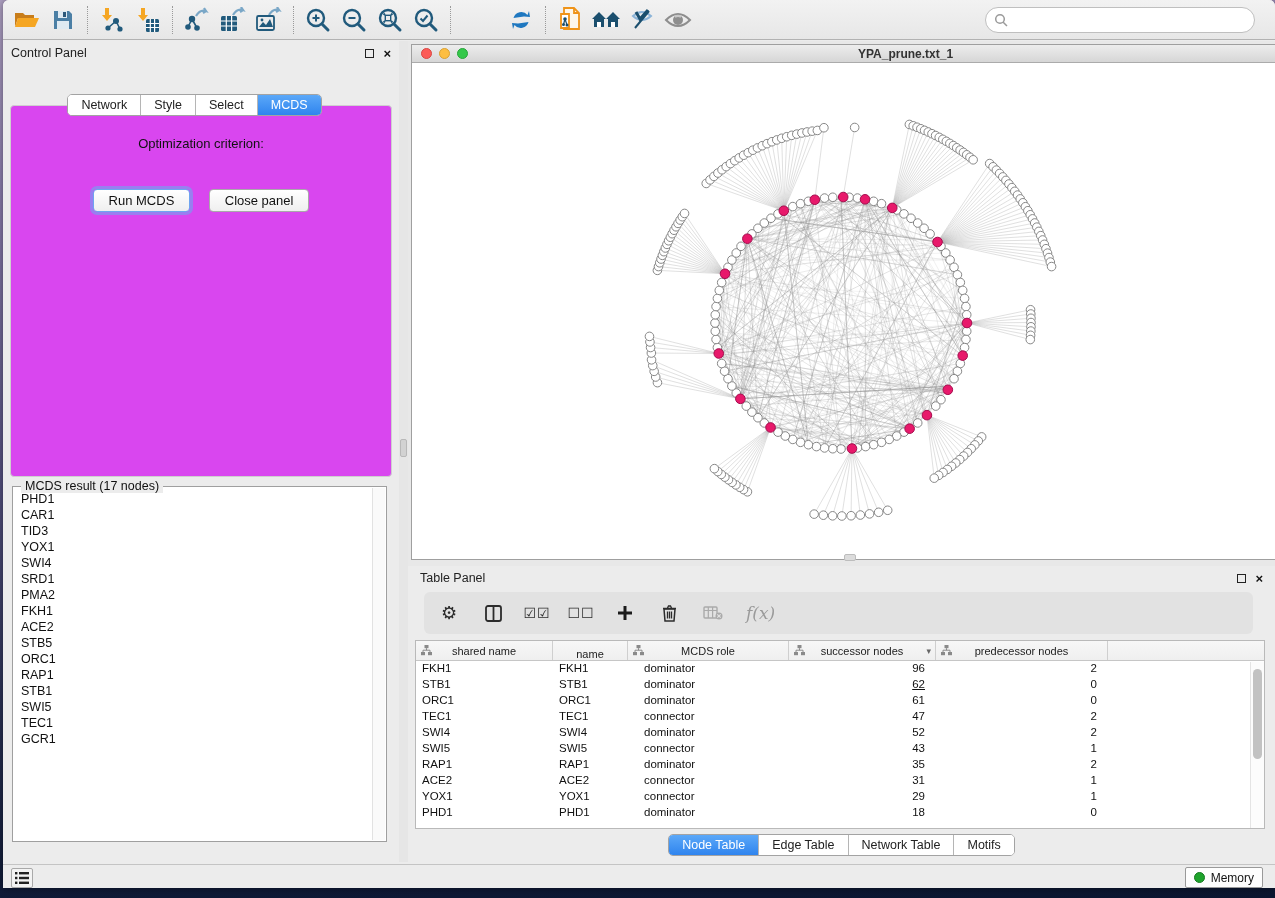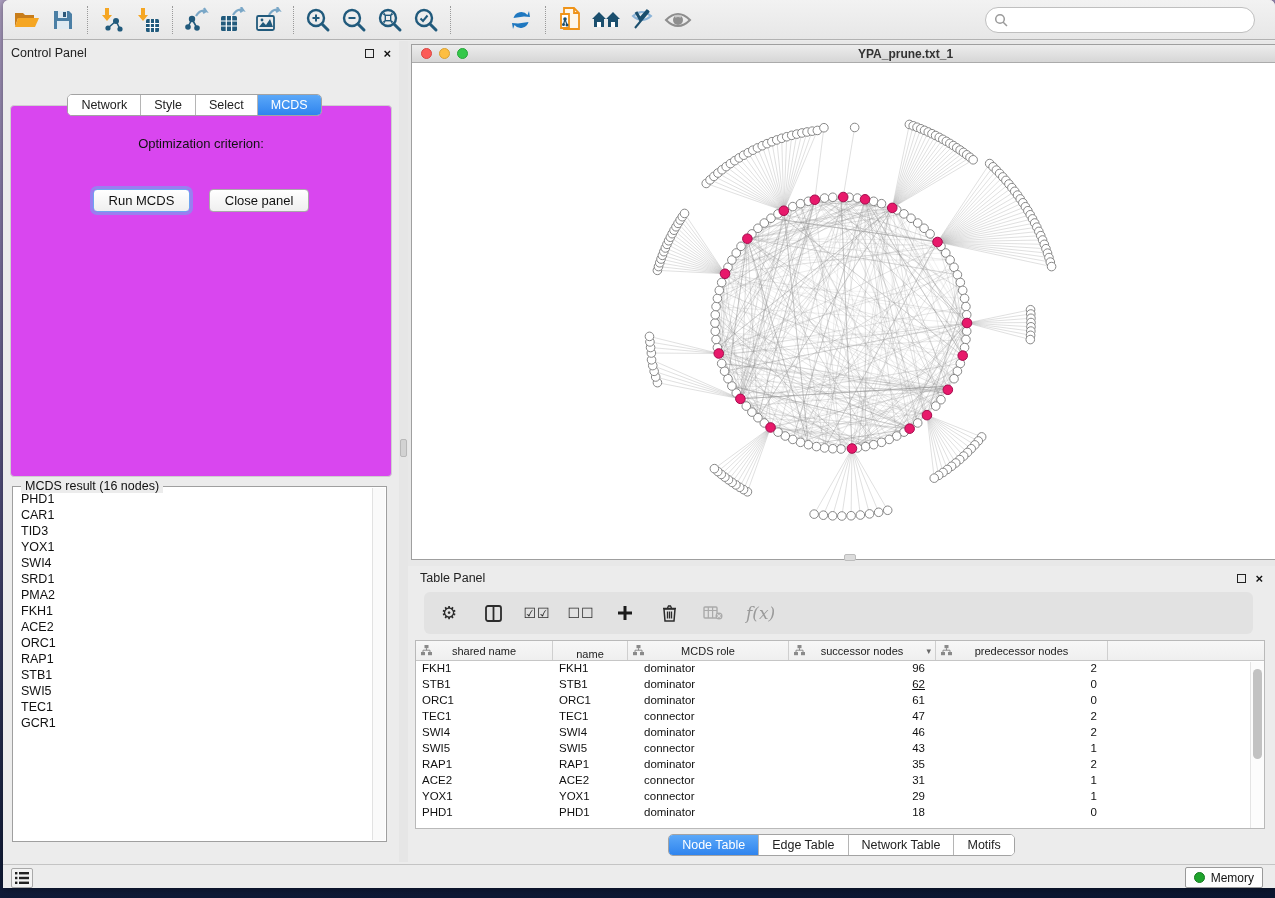--- a/index.html
+++ b/index.html
@@ -276,31 +276,32 @@
             </span>
         </div>
         <div class="mcds-pane">
           <div class="opt-label">Optimization criterion:</div>
           <div class="btn-row">
             <button class="aqua-btn focus-ring">Run MCDS</button>
             <button class="aqua-btn">Close panel</button>
           </div>
         </div>
         <div class="result-box">
-          <span class="result-legend">MCDS result (16 nodes)</span>
+          <span class="result-legend">MCDS result (17 nodes)</span>
           <div class="result-list" id="mcds-list">
               <div>PHD1</div>
               <div>CAR1</div>
               <div>TID3</div>
               <div>YOX1</div>
               <div>SWI4</div>
               <div>SRD1</div>
               <div>PMA2</div>
               <div>FKH1</div>
               <div>ACE2</div>
+              <div>STB5</div>
               <div>ORC1</div>
               <div>RAP1</div>
               <div>STB1</div>
               <div>SWI5</div>
               <div>TEC1</div>
               <div>GCR1</div>
             </div>
           <div class="result-scroll"></div>
         </div>
       </div>
@@ -1171,21 +1172,21 @@
                 <div class="gr-cell left" style="width: 137px;">TEC1</div>
                 <div class="gr-cell left" style="width: 75px;">TEC1</div>
                 <div class="gr-cell left" style="width: 161px; padding-left: 16px;">connector</div>
                 <div class="gr-cell right" style="width: 147px;">47</div>
                 <div class="gr-cell right" style="width: 172px;">2</div>
               </div>
               <div class="grid-row">
                 <div class="gr-cell left" style="width: 137px;">SWI4</div>
                 <div class="gr-cell left" style="width: 75px;">SWI4</div>
                 <div class="gr-cell left" style="width: 161px; padding-left: 16px;">dominator</div>
-                <div class="gr-cell right" style="width: 147px;">46</div>
+                <div class="gr-cell right" style="width: 147px;">52</div>
                 <div class="gr-cell right" style="width: 172px;">2</div>
               </div>
               <div class="grid-row">
                 <div class="gr-cell left" style="width: 137px;">SWI5</div>
                 <div class="gr-cell left" style="width: 75px;">SWI5</div>
                 <div class="gr-cell left" style="width: 161px; padding-left: 16px;">connector</div>
                 <div class="gr-cell right" style="width: 147px;">43</div>
                 <div class="gr-cell right" style="width: 172px;">1</div>
               </div>
               <div class="grid-row">

